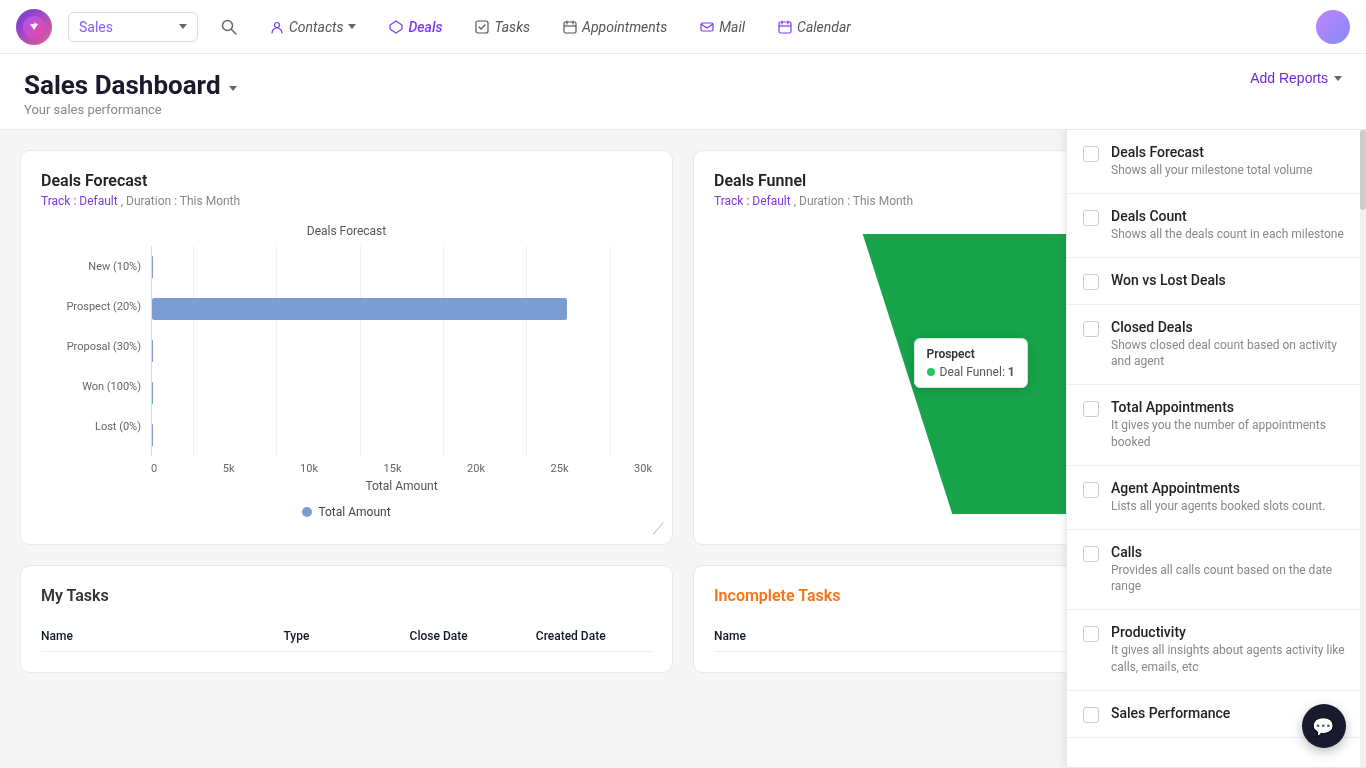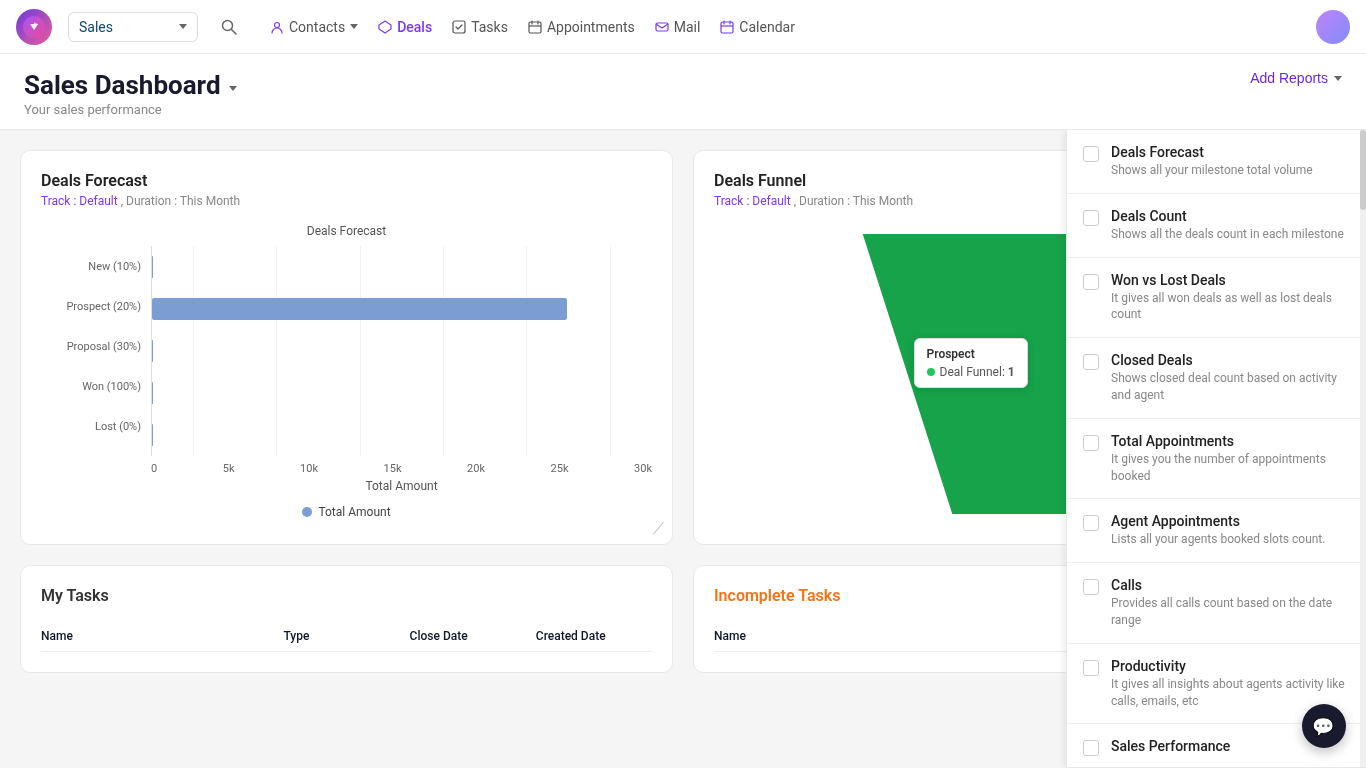--- a/index.html
+++ b/index.html
@@ -2,24 +2,24 @@
 <html><head>
   <meta charset="utf-8">
   <style>
     * { box-sizing: border-box; margin: 0; padding: 0; }
     body { font-family: -apple-system, BlinkMacSystemFont, 'Segoe UI', Roboto, sans-serif; background: #f5f5f5; color: #333; font-size: 14px; }
 
     
     .topbar { display: flex; align-items: center; background: #fff; border-bottom: 1px solid #e8e8e8; height: 54px; padding: 0 16px; gap: 16px; position: relative; z-index: 10; }
     .logo { width: 36px; height: 36px; background: linear-gradient(135deg, #6c3bde, #e85d9a); border-radius: 50%; display: flex; align-items: center; justify-content: center; flex-shrink: 0; }
     .workspace-selector { display: flex; align-items: center; border: 1px solid #ddd; border-radius: 6px; padding: 6px 10px; gap: 6px; cursor: pointer; min-width: 130px; }
-    .workspace-selector span { font-size: 14px; color: #0c4a6e; flex:1; }
+    .workspace-selector span { font-size: 14px; color: #8b5cf6; flex:1; }
     .chevron-down { width: 0; height: 0; border-left: 4px solid transparent; border-right: 4px solid transparent; border-top: 5px solid #666; }
     .search-icon-btn { background: none; border: none; cursor: pointer; padding: 6px; display: flex; align-items: center; }
-    .nav-items { display: flex; align-items: center; gap: 0; flex: 1; }
+    .nav-items { display: flex; align-items: center; gap: 13px; flex: 1; font-style: italic; }
     .nav-item { display: flex; align-items: center; gap: 5px; padding: 6px 10px; border-radius: 5px; cursor: pointer; font-size: 14px; color: #555; text-decoration: none; }
     .nav-item.active { color: #7c3aed; font-weight: 500; }
     .avatar-placeholder { width: 34px; height: 34px; border-radius: 50%; background: linear-gradient(135deg, #c084fc, #818cf8); }
 
     
     .page { display: flex; flex-direction: column; height: calc(100vh - 54px); overflow: hidden; }
 
     
     .page-header { background: #fff; padding: 16px 24px 12px; border-bottom: 1px solid #e8e8e8; display: flex; align-items: flex-start; justify-content: space-between; }
     .page-title { font-size: 26px; font-weight: 700; color: #1a1a2e; }
@@ -313,21 +313,20 @@
         <div class="report-info">
           <div class="report-name">Deals Count</div>
           <div class="report-desc">Shows all the deals count in each milestone</div>
         </div>
       </div>
 
       <div class="report-item">
         <div class="report-checkbox"></div>
         <div class="report-info">
           <div class="report-name">Won vs Lost Deals</div>
-          <div class="report-desc">It gives all won deals as well as lost deals count</div>
         </div>
       </div>
 
       <div class="report-item">
         <div class="report-checkbox"></div>
         <div class="report-info">
           <div class="report-name">Closed Deals</div>
           <div class="report-desc">Shows closed deal count based on activity and agent</div>
         </div>
       </div>

